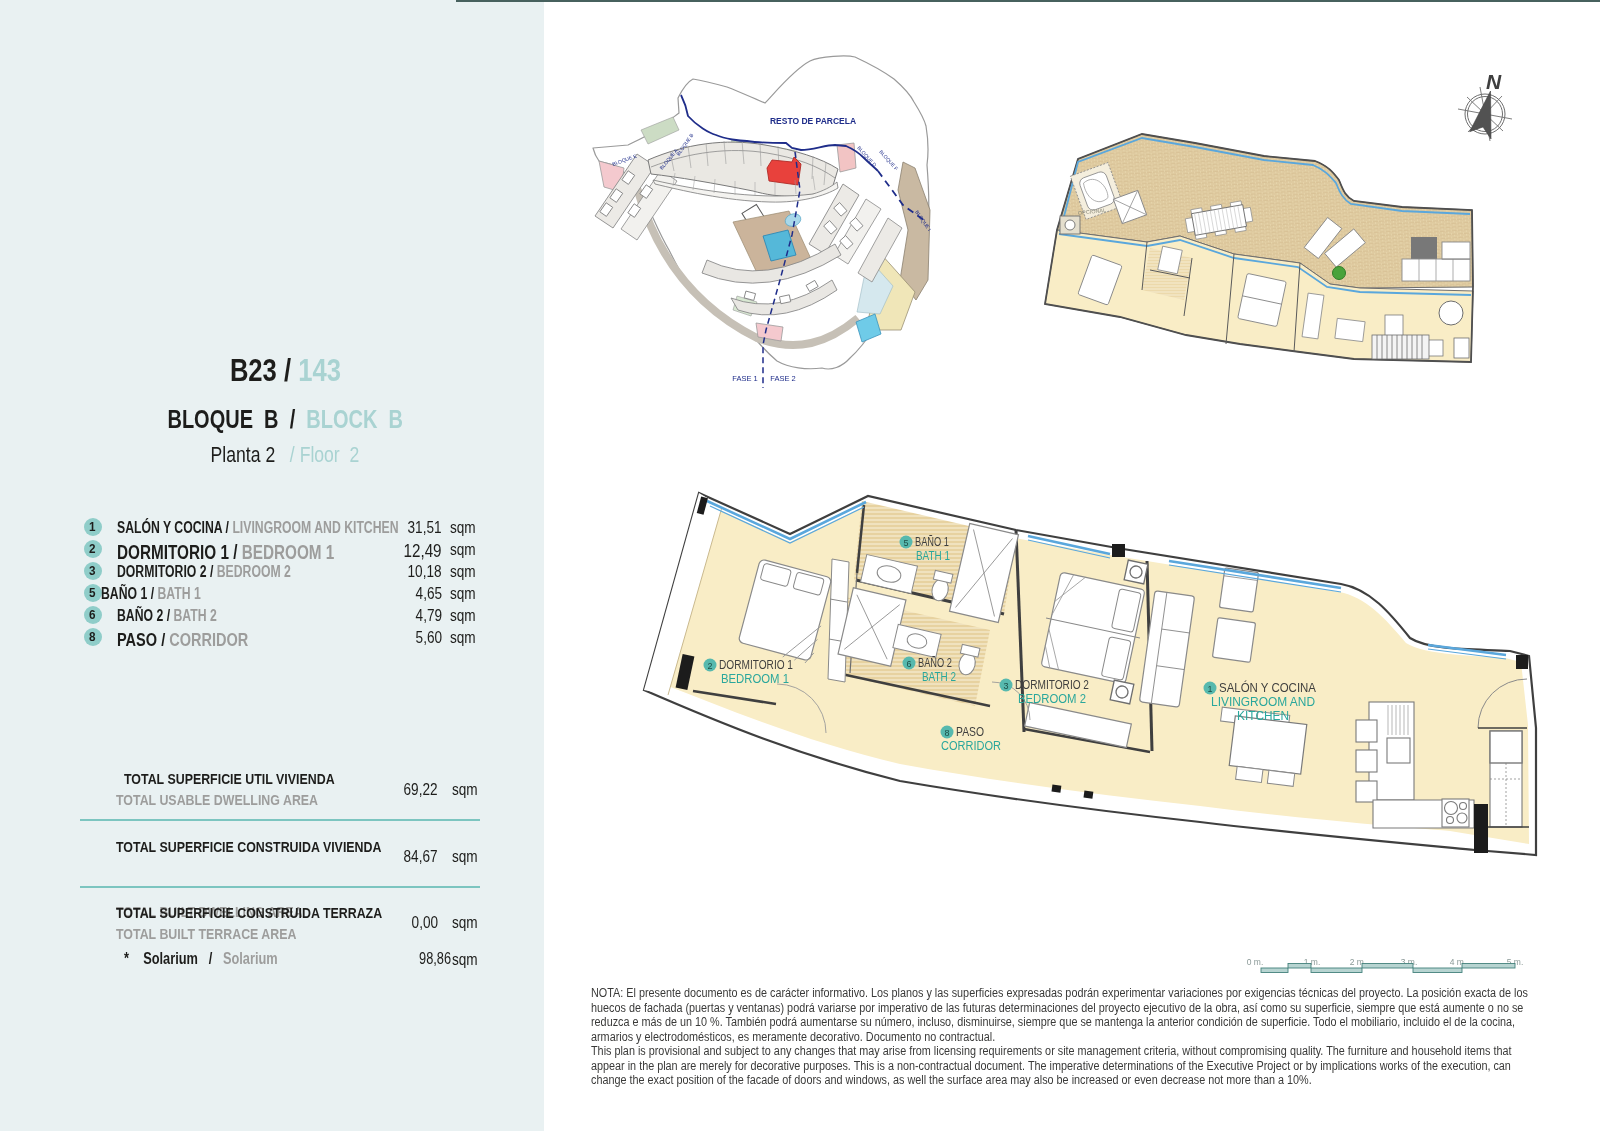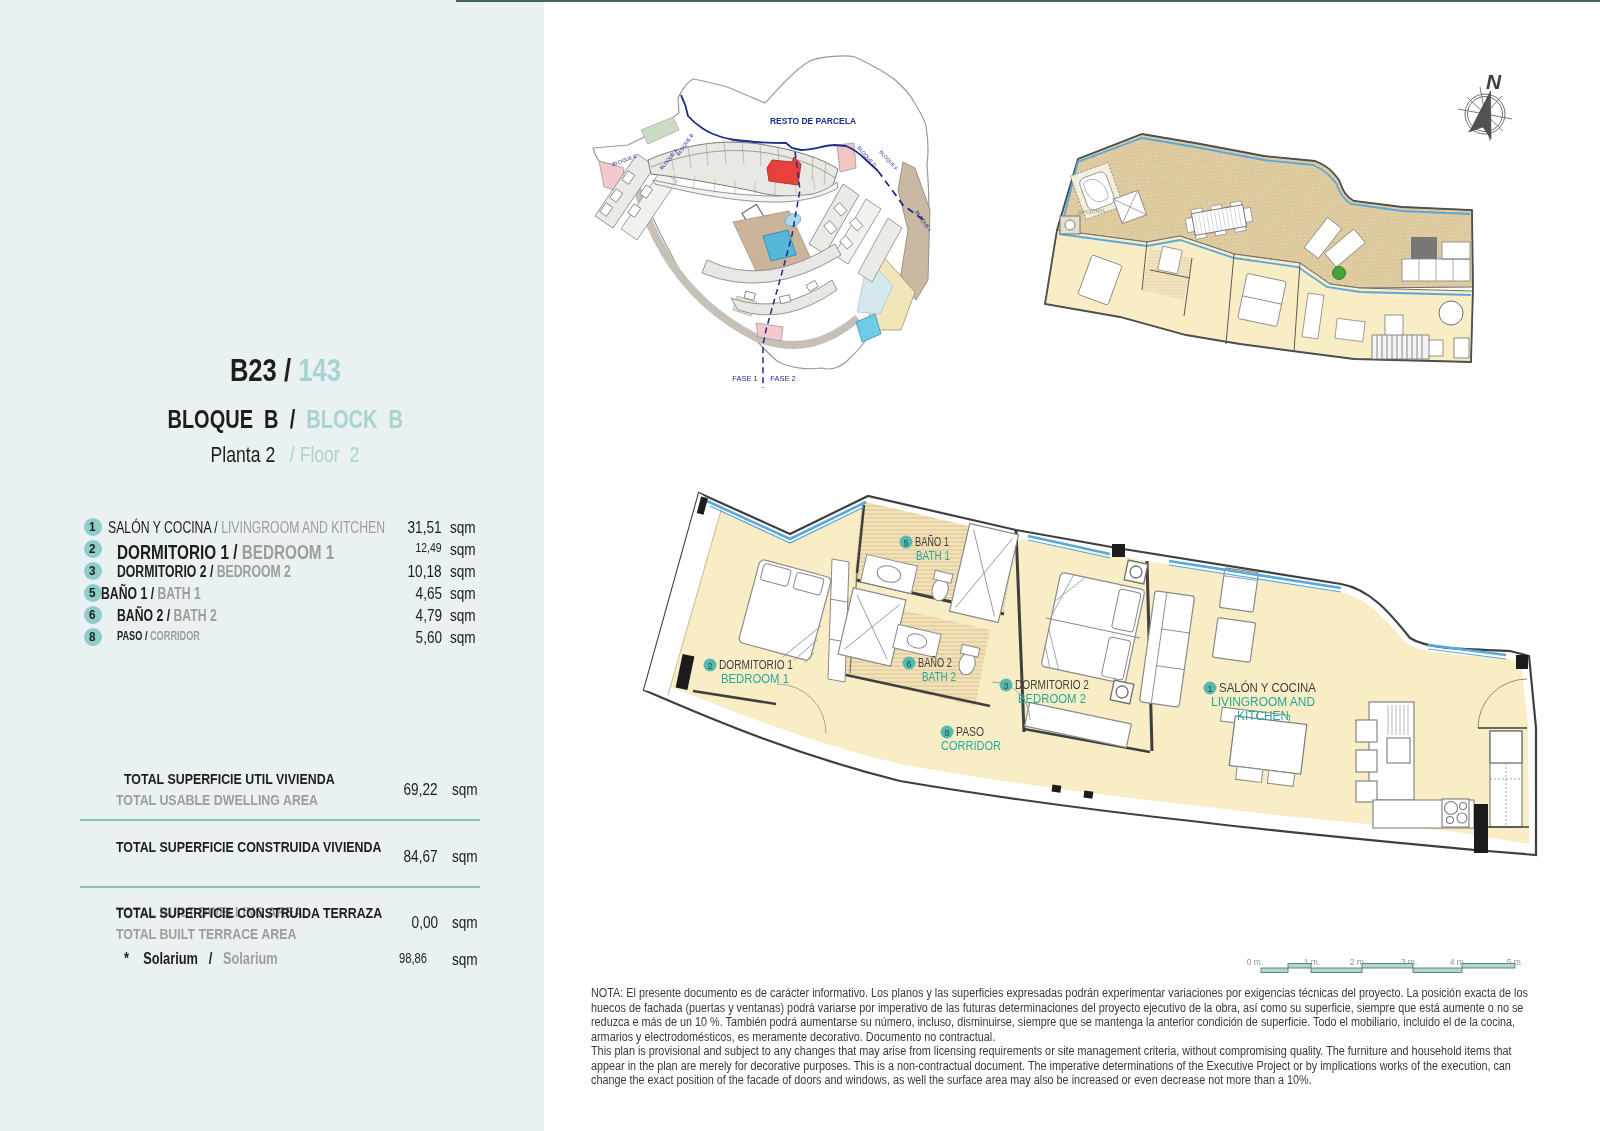--- a/index.html
+++ b/index.html
@@ -27,46 +27,46 @@
 
   <div style="font-size:25px;font-weight:bold;margin-top:16px;"><span class="cc blk">BLOQUE&nbsp; B&nbsp; /&nbsp; <span class="tl">BLOCK&nbsp; B</span></span></div>
 
   <div style="font-size:22px;margin-top:8px;"><span class="cc blk">Planta 2&nbsp;&nbsp; <span class="tl">/ Floor&nbsp; 2</span></span></div>
 
 </div>
 
 <div id="legend" class="abs" style="left:0;top:0;width:544px;">
 
   <div class="abs" style="left:84px;top:518px;width:18px;height:18px;border-radius:50%;background:#8fcdc9;color:#1d1d1b;font-size:13px;font-weight:bold;text-align:center;line-height:18px;"><span class="c" style="transform:scaleX(.9);">1</span></div>
-  <div class="abs" style="left:108px;top:519px;font-size:16px;font-weight:normal;"><span class="c78 blk">SALÓN Y COCINA / <span class="gry">LIVINGROOM AND KITCHEN</span></span></div>
+  <div class="abs" style="left:117px;top:519px;font-size:16px;font-weight:bold;"><span class="c78 blk">SALÓN Y COCINA / <span class="gry">LIVINGROOM AND KITCHEN</span></span></div>
   <div class="abs" style="right:102px;top:518px;font-size:17px;"><span class="cr blk">31,51</span></div>
   <div class="abs" style="left:450px;top:518px;font-size:17px;"><span class="c blk">sqm</span></div>
 
   <div class="abs" style="left:84px;top:540px;width:18px;height:18px;border-radius:50%;background:#8fcdc9;color:#1d1d1b;font-size:13px;font-weight:bold;text-align:center;line-height:18px;"><span class="c" style="transform:scaleX(.9);">2</span></div>
   <div class="abs" style="left:117px;top:541px;font-size:20px;font-weight:bold;"><span class="c78 blk">DORMITORIO 1 / <span class="gry">BEDROOM 1</span></span></div>
-  <div class="abs" style="right:102px;top:540px;font-size:13px;"><span class="cr blk">12,49</span></div>
+  <div class="abs" style="right:102px;top:540px;font-size:19px;"><span class="cr blk">12,49</span></div>
   <div class="abs" style="left:450px;top:540px;font-size:17px;"><span class="c blk">sqm</span></div>
 
   <div class="abs" style="left:84px;top:562px;width:18px;height:18px;border-radius:50%;background:#8fcdc9;color:#1d1d1b;font-size:13px;font-weight:bold;text-align:center;line-height:18px;"><span class="c" style="transform:scaleX(.9);">3</span></div>
   <div class="abs" style="left:117px;top:563px;font-size:16px;font-weight:bold;"><span class="c78 blk">DORMITORIO 2 / <span class="gry">BEDROOM 2</span></span></div>
   <div class="abs" style="right:102px;top:562px;font-size:17px;"><span class="cr blk">10,18</span></div>
   <div class="abs" style="left:450px;top:562px;font-size:17px;"><span class="c blk">sqm</span></div>
 
   <div class="abs" style="left:84px;top:584px;width:18px;height:18px;border-radius:50%;background:#8fcdc9;color:#1d1d1b;font-size:13px;font-weight:bold;text-align:center;line-height:18px;"><span class="c" style="transform:scaleX(.9);">5</span></div>
   <div class="abs" style="left:101px;top:585px;font-size:16px;font-weight:bold;"><span class="c78 blk">BAÑO 1 / <span class="gry">BATH 1</span></span></div>
   <div class="abs" style="right:102px;top:584px;font-size:17px;"><span class="cr blk">4,65</span></div>
   <div class="abs" style="left:450px;top:584px;font-size:17px;"><span class="c blk">sqm</span></div>
 
   <div class="abs" style="left:84px;top:606px;width:18px;height:18px;border-radius:50%;background:#8fcdc9;color:#1d1d1b;font-size:13px;font-weight:bold;text-align:center;line-height:18px;"><span class="c" style="transform:scaleX(.9);">6</span></div>
   <div class="abs" style="left:117px;top:607px;font-size:16px;font-weight:bold;"><span class="c78 blk">BAÑO 2 / <span class="gry">BATH 2</span></span></div>
   <div class="abs" style="right:102px;top:606px;font-size:17px;"><span class="cr blk">4,79</span></div>
   <div class="abs" style="left:450px;top:606px;font-size:17px;"><span class="c blk">sqm</span></div>
 
   <div class="abs" style="left:84px;top:628px;width:18px;height:18px;border-radius:50%;background:#8fcdc9;color:#1d1d1b;font-size:13px;font-weight:bold;text-align:center;line-height:18px;"><span class="c" style="transform:scaleX(.9);">8</span></div>
-  <div class="abs" style="left:117px;top:629px;font-size:12px;font-weight:bold;"><span class="c78 blk">PASO / <span class="gry">CORRIDOR</span></span></div>
+  <div class="abs" style="left:117px;top:629px;font-size:19px;font-weight:bold;"><span class="c78 blk">PASO / <span class="gry">CORRIDOR</span></span></div>
   <div class="abs" style="right:102px;top:628px;font-size:17px;"><span class="cr blk">5,60</span></div>
   <div class="abs" style="left:450px;top:628px;font-size:17px;"><span class="c blk">sqm</span></div>
 </div>
 
 <div id="totals" class="abs" style="left:0;top:0;width:544px;">
 
   <div class="abs" style="left:124px;top:770px;font-size:15.5px;font-weight:bold;"><span class="c blk">TOTAL SUPERFICIE UTIL VIVIENDA</span></div>
   <div class="abs" style="left:116px;top:791px;font-size:15.5px;font-weight:bold;"><span class="c gry">TOTAL USABLE DWELLING AREA</span></div>
   <div class="abs" style="right:106px;top:780px;font-size:17px;"><span class="cr blk">69,22</span></div>
   <div class="abs" style="left:452px;top:780px;font-size:17px;"><span class="c blk">sqm</span></div>
@@ -79,21 +79,21 @@
   <div class="abs" style="left:452px;top:847px;font-size:17px;"><span class="c blk">sqm</span></div>
 
   <div class="abs" style="left:80px;top:886px;width:400px;height:2px;background:#7cc5c0;"></div>
 
   <div class="abs" style="left:116px;top:904px;font-size:15.5px;font-weight:bold;"><span class="c blk">TOTAL SUPERFICIE CONSTRUIDA TERRAZA</span></div>
   <div class="abs" style="left:116px;top:925px;font-size:15.5px;font-weight:bold;"><span class="c gry">TOTAL BUILT TERRACE AREA</span></div>
   <div class="abs" style="right:106px;top:913px;font-size:17px;"><span class="cr blk">0,00</span></div>
   <div class="abs" style="left:452px;top:913px;font-size:17px;"><span class="c blk">sqm</span></div>
 
   <div class="abs" style="left:124px;top:950px;font-size:16px;font-weight:bold;"><span class="c blk">*&nbsp;&nbsp;&nbsp; Solarium&nbsp;&nbsp; /&nbsp;&nbsp; <span class="gry">Solarium</span></span></div>
-  <div class="abs" style="right:117px;top:950px;font-size:14px;"><span class="cr blk">98,86</span></div>
+  <div class="abs" style="right:93px;top:950px;font-size:16px;"><span class="cr blk">98,86</span></div>
   <div class="abs" style="left:452px;top:950px;font-size:17px;"><span class="c blk">sqm</span></div>
 </div>
 
 <svg id="siteplan" class="abs" style="left:585px;top:40px;" width="380" height="355" viewBox="0 0 380 355">
 
   <path d="M93,58 C98,48 102,42 108,39 C120,41 131,44 142,47 C155,52 168,58 180,63 C188,55 208,30 225,21 C235,16 262,15 270,17 C285,24 298,31 309,39 C317,46 325,54 329,62 C334,70 339,78 341,86 C343,98 344,110 342,125 C344,150 345,175 342,197 C336,215 326,232 316,248 C308,262 300,275 291,286 C283,298 274,310 265,318 C257,327 246,331 237,328 C222,330 204,328 192,321 C185,315 179,309 173,302 C165,296 156,290 148,283 C139,276 130,269 122,261 C114,254 107,247 100,239 C94,230 89,220 84,210 C78,200 73,189 68,178 C62,167 57,156 52,146 C46,139 39,132 33,127 C27,124 19,123 14,121 C11,117 9,112 8,108 C20,107 32,106 43,105 C51,101 60,97 68,92 C77,86 86,79 94,73 L93,58 Z" fill="#ffffff" stroke="#9a9a9a" stroke-width="1.2"></path>
 
   <path d="M52,148 C72,218 112,268 172,298 C212,313 243,303 273,278" fill="none" stroke="#c6c0b6" stroke-width="8"></path>
 
   <path d="M318,122 L330,128 L345,170 L343,240 L331,260 L315,240 L323,190 L313,150 Z" fill="#c9b9a2" stroke="#8a8070" stroke-width="0.8"></path>

